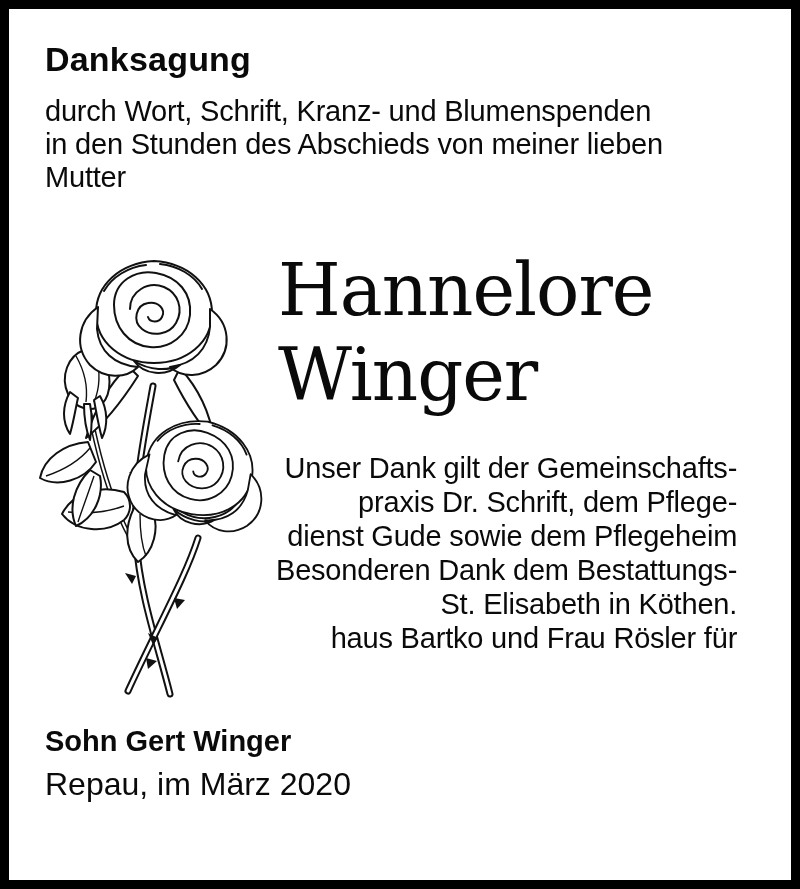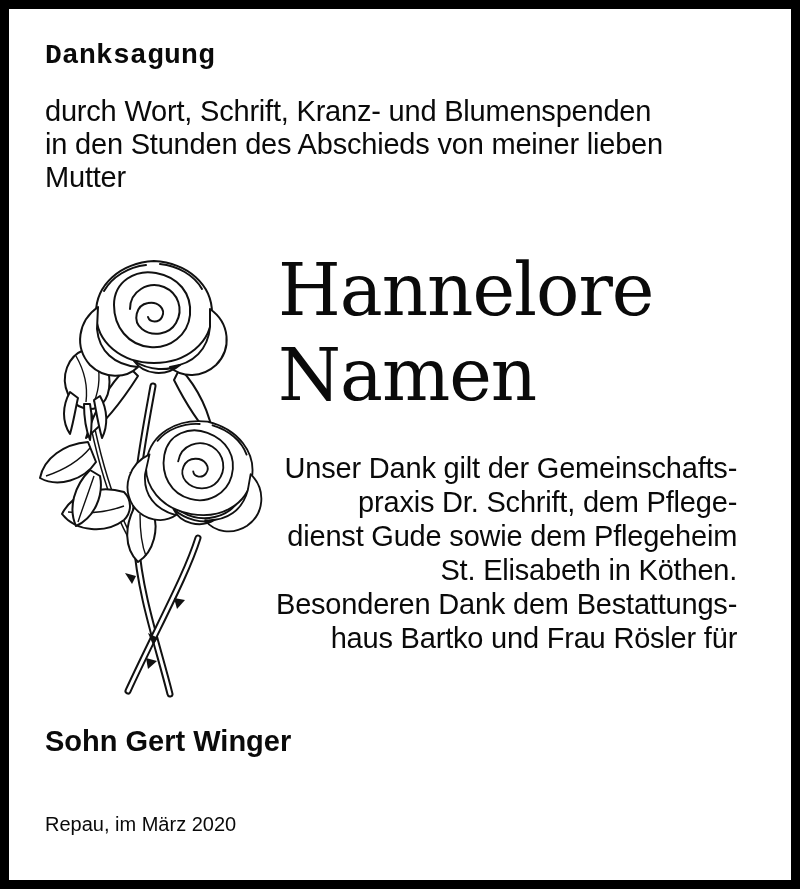--- a/index.html
+++ b/index.html
@@ -13,23 +13,22 @@
   }
   .frame {
     position: absolute; inset: 0;
     border: 9px solid #000;
     pointer-events: none;
   }
   .abs { position: absolute; white-space: nowrap; }
 
   .heading {
     left: 45px; top: 40px;
-    font-size: 28px; font-weight: bold;
+    font-size: 34px; font-weight: bold;
     letter-spacing: 0.2px;
-    font-family: Liberation Mono, monospace;
   }
   .intro {
     left: 45px; top: 95px;
     font-size: 29px; line-height: 33px;
     letter-spacing: -0.2px;
   }
   .deceased-name {
     left: 278px; top: 248px;
     font-family: "DejaVu Serif", serif;
     font-size: 72px; line-height: 85px;
@@ -40,22 +39,22 @@
     font-size: 29px; line-height: 34px;
     letter-spacing: -0.2px;
     text-align: right;
   }
   .closing {
     left: 45px; top: 724px;
     font-size: 29px; line-height: 35px;
   }
   .closing .sig { font-weight: bold; }
   .dateline {
-    left: 45px; top: 813px;
-    font-size: 20px;
+    left: 45px; top: 766px;
+    font-size: 32px;
   }
   .rose {
     position: absolute;
     left: 28px; top: 246px;
     width: 248px; height: 462px;
   }
 </style>
 </head>
 <body>
 
@@ -126,29 +125,29 @@
       <path d="M72 150 C80 164 80 180 74 192 C70 178 68 164 66 154 Z"></path>
       <path d="M56 158 C56 172 58 184 62 194 C64 182 64 168 62 158 Z"></path>
     </g>
 
     <use href="#rosehead" transform="translate(126,75)"></use>
     <use href="#rosehead" transform="translate(170,230) scale(0.92) rotate(10)"></use>
   </svg>
 
   <div class="abs deceased-name">
     <div>Hannelore</div>
-    <div>Namen</div>
+    <div>Winger</div>
   </div>
 
   <div class="abs gratitude">
     <div>Unser Dank gilt der Gemeinschafts-</div>
     <div>praxis Dr. Schrift, dem Pflege-</div>
     <div>dienst Gude sowie dem Pflegeheim</div>
+    <div>Besonderen Dank dem Bestattungs-</div>
     <div>St. Elisabeth in Köthen.</div>
-    <div>Besonderen Dank dem Bestattungs-</div>
     <div>haus Bartko und Frau Rösler für</div>
   </div>
 
   <div class="abs closing">
     <div class="sig">Sohn Gert Winger</div>
   </div>
 
   <div class="abs dateline">Repau, im März 2020</div>
 
   <div class="frame"></div>

